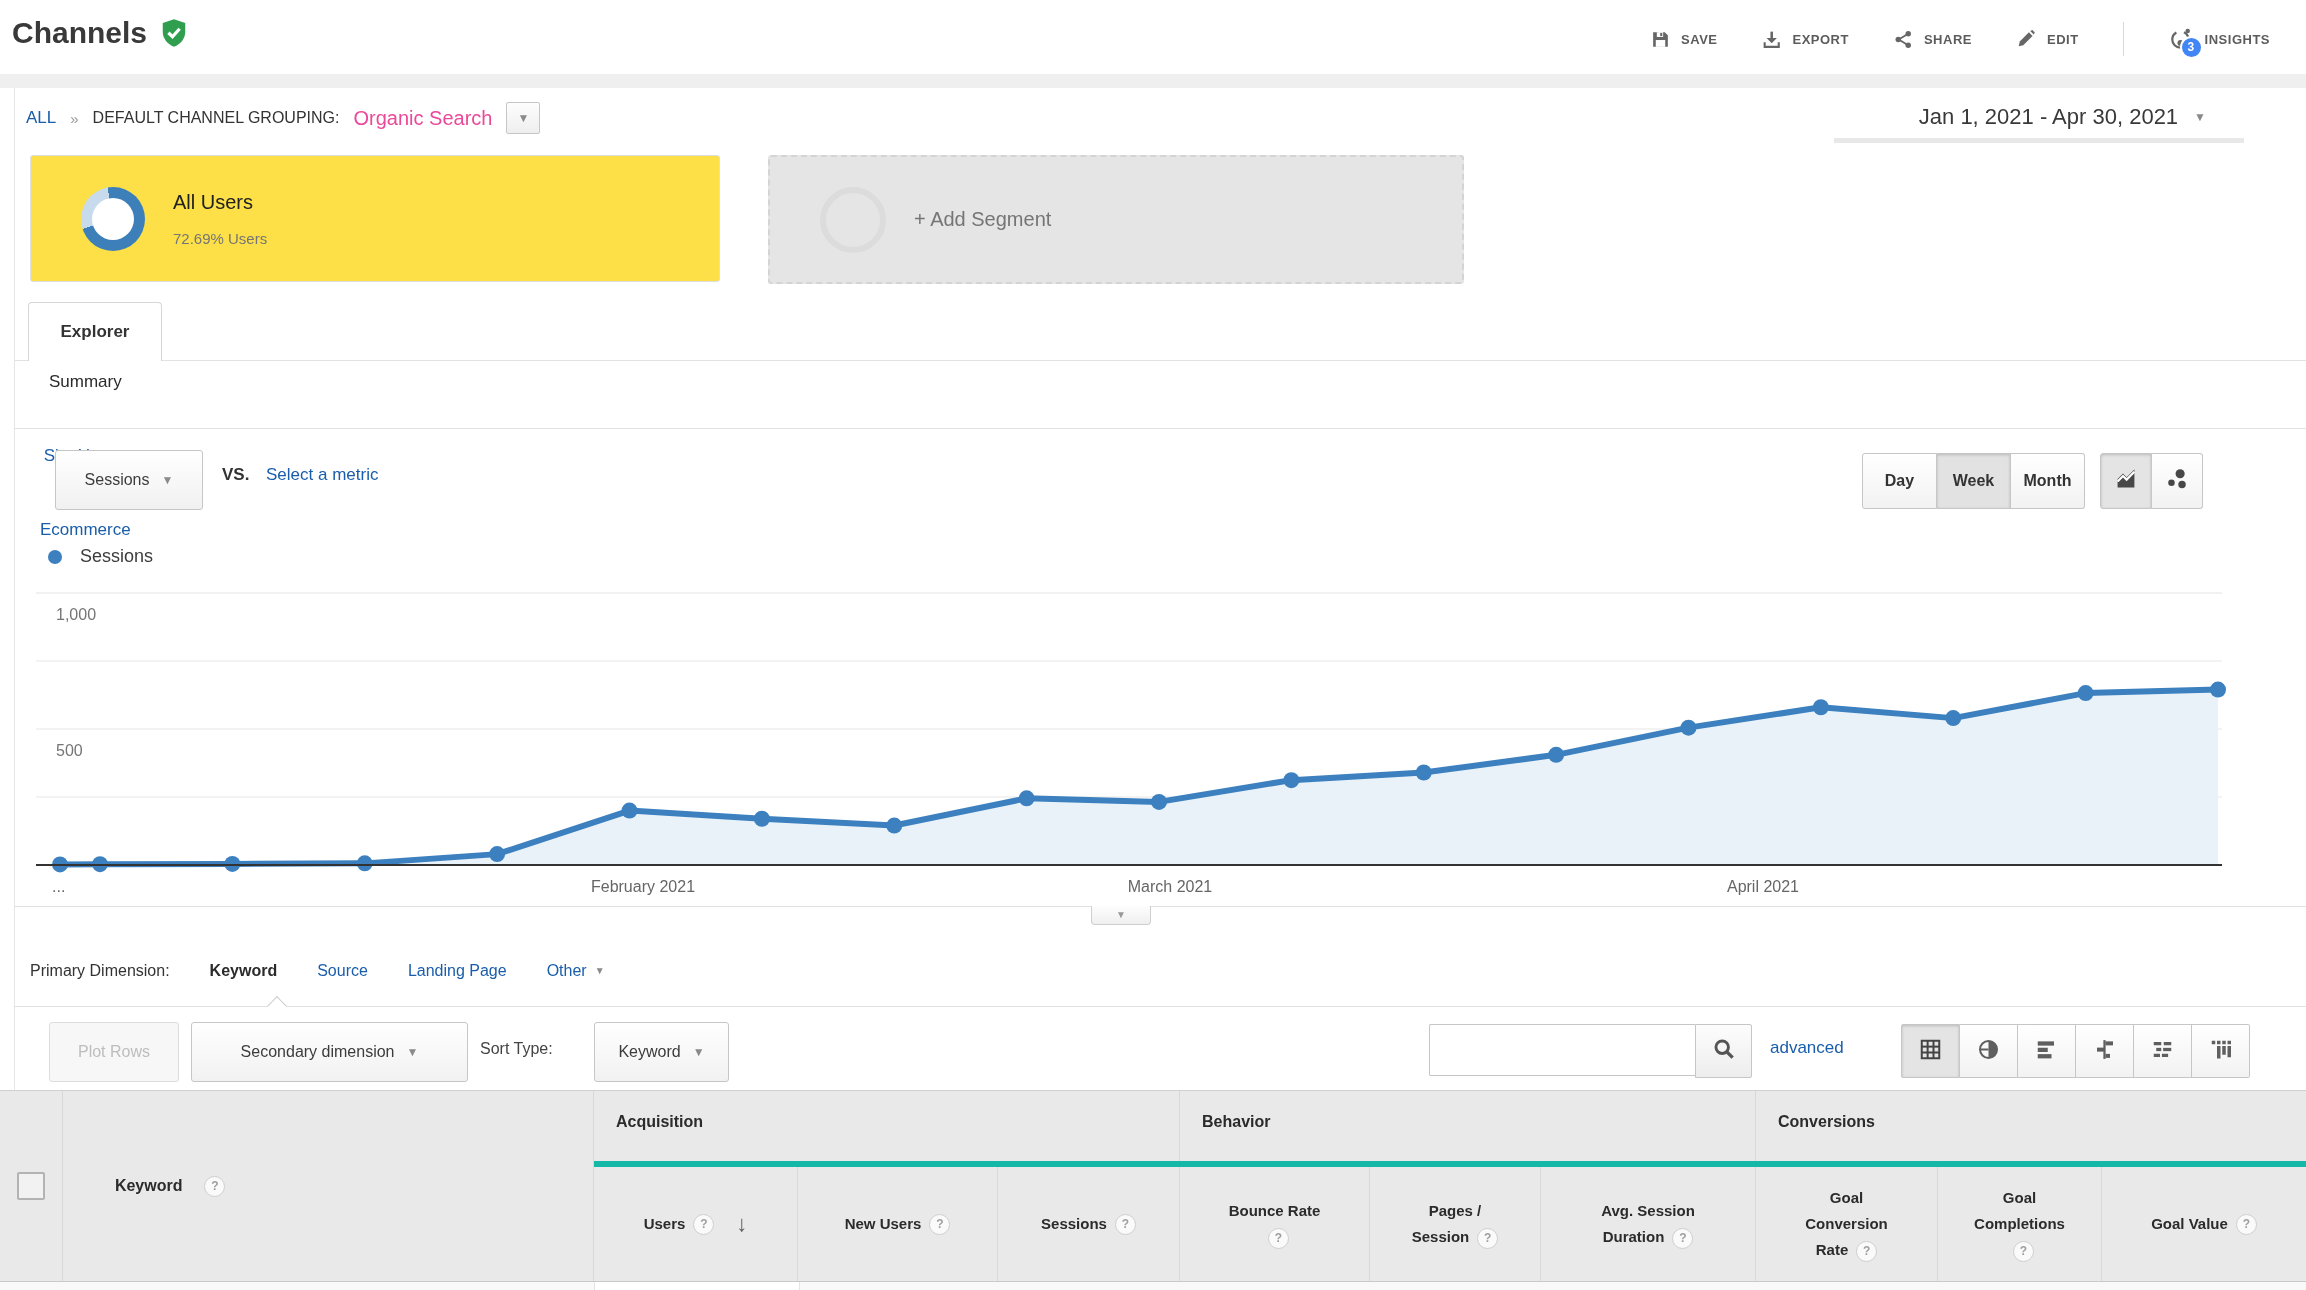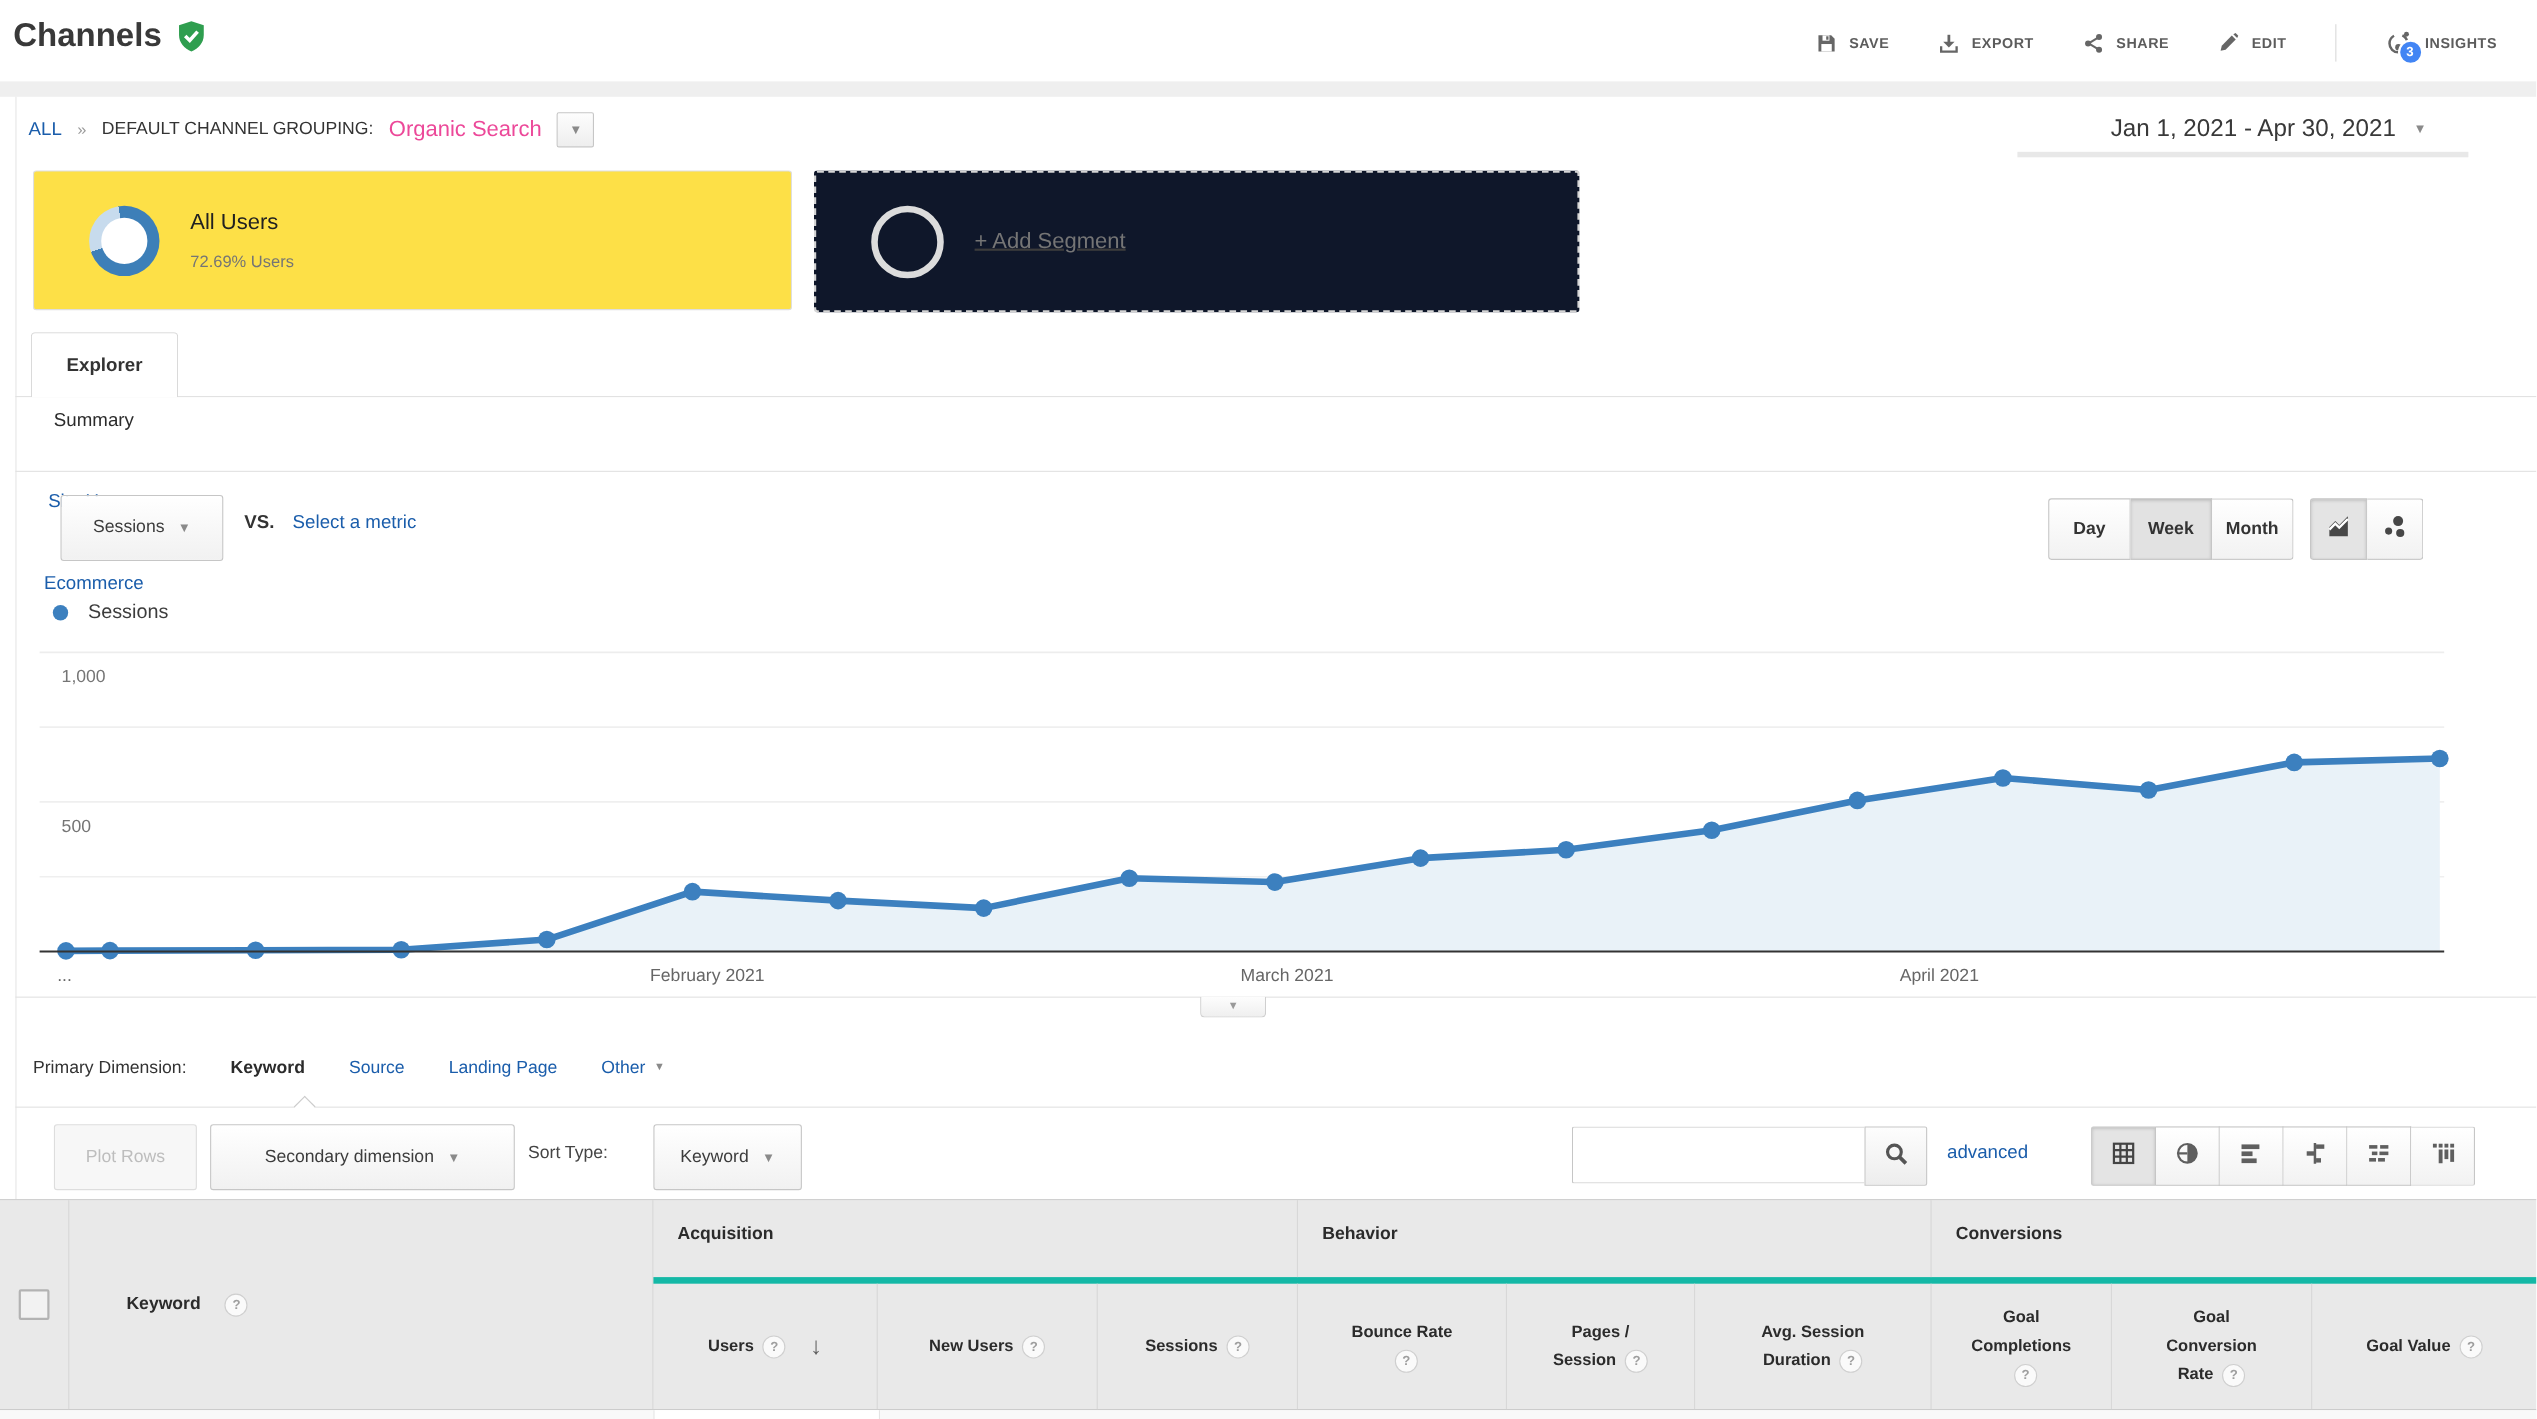--- a/index.html
+++ b/index.html
@@ -36,21 +36,21 @@
   .crumb-dd{width:32px;height:30px;border:1px solid #c6c6c6;border-radius:2px;
             background:linear-gradient(#fdfdfd,#eee);display:flex;align-items:center;
             justify-content:center;cursor:pointer;}
   .daterange{position:absolute;right:100px;top:104px;font-size:22px;color:#393939;
              display:flex;align-items:center;gap:16px;cursor:pointer;}
   .date-underline{position:absolute;right:62px;top:138px;width:410px;height:5px;background:#e8e8e8;}
   
   .segcard{position:absolute;top:155px;height:125px;background:#fde047;border:1px solid #dedede;
            border-radius:3px;display:flex;align-items:center;cursor:pointer;}
   .seg1{left:30px;width:688px;}
-  .seg2{left:740px;width:692px;border:2px dashed #d4d4d4;background:#0f172a;text-decoration:underline;}
+  .seg2{left:768px;width:692px;border:2px dashed #d4d4d4;background:#e5e5e5;}
   .donut{width:64px;height:64px;border-radius:50%;margin-left:50px;
          background:conic-gradient(from 252deg,#c7dbed 0 27.3%,#3d7fb8 27.3% 100%);position:relative;}
   .donut::after{content:"";position:absolute;left:11px;top:11px;width:42px;height:42px;
                 border-radius:50%;background:#fff;}
   .seg-texts{margin-left:28px;}
   .seg-title{font-size:20px;color:#212121;}
   .seg-sub{font-size:15px;color:#757575;margin-top:16px;}
   .addseg-circle{width:54px;height:54px;border-radius:50%;border:6px solid #dcdcdc;margin-left:50px;}
   .addseg-label{font-size:20px;color:#757575;margin-left:28px;}
   
@@ -470,25 +470,25 @@
         </div>
         <div class="sub-cell" style="width:190px;">
           <span style="display:inline-block;max-width:112px;"><span>Bounce Rate</span><span class="help">?</span></span>
         </div>
         <div class="sub-cell" style="width:171px;">
           <span style="display:inline-block;max-width:104px;"><span>Pages / Session</span><span class="help">?</span></span>
         </div>
         <div class="sub-cell" style="width:215px;">
           <span style="display:inline-block;max-width:130px;"><span>Avg. Session Duration</span><span class="help">?</span></span>
         </div>
+        <div class="sub-cell" style="width:182px;">
+          <span style="display:inline-block;max-width:106px;"><span>Goal Conversion Rate</span><span class="help">?</span></span>
+        </div>
         <div class="sub-cell" style="width:164px;">
           <span style="display:inline-block;max-width:118px;"><span>Goal Completions</span><span class="help">?</span></span>
-        </div>
-        <div class="sub-cell" style="width:182px;">
-          <span style="display:inline-block;max-width:106px;"><span>Goal Conversion Rate</span><span class="help">?</span></span>
         </div>
         <div class="sub-cell" style="width:204px;">
           <span>Goal Value</span>
           <span class="help">?</span>
         </div>
       </div>
     </div>
   </div>
 
   <div class="rowsliver">

